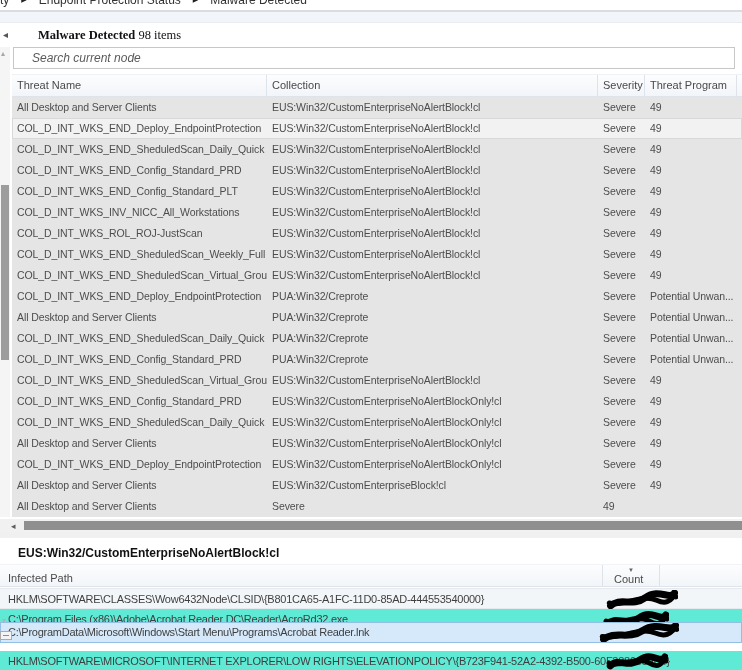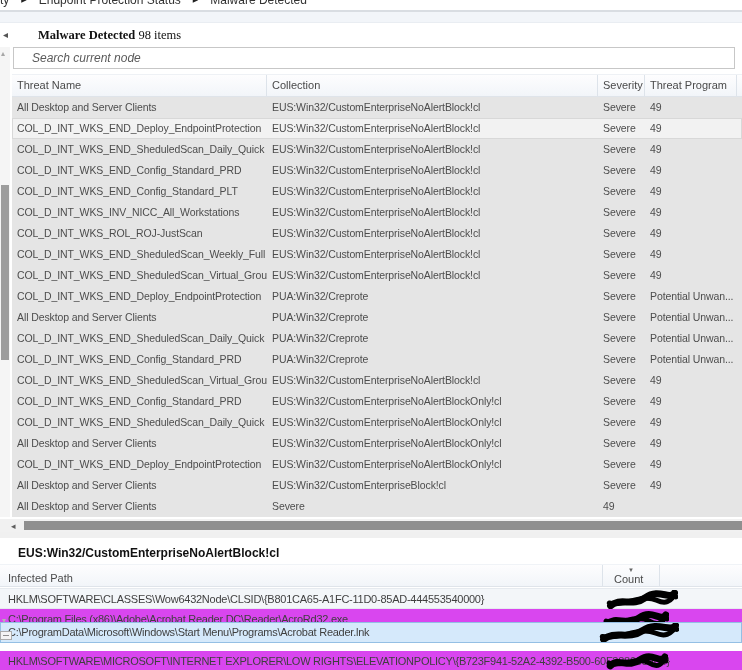--- a/index.html
+++ b/index.html
@@ -52,21 +52,21 @@
   .detail { position:absolute; left:0; top:538px; width:742px; height:132px; background:#fff; }
   .detail-title { position:absolute; left:18px; top:8px; font-size:12px; font-weight:bold; color:#111; }
   .dhead { position:absolute; left:0; top:26px; width:742px; height:23px; display:grid;
     grid-template-columns:602px 58px 1fr;
     background:linear-gradient(180deg,#fdfdfe 0%,#f2f5f9 100%); border-bottom:1px solid #dfe4ea; border-top:1px solid #f0f3f7; }
   .dhead .hcell { font-size:11px; color:#4a4a4a; padding:7px 0 0 8px; white-space:nowrap; }
   .dhead .count-cell { border-left:1px solid #dde3ea; border-right:1px solid #dde3ea; padding:0 0 0 11px;
     display:flex; flex-direction:column; align-items:flex-start; }
   .sort-arrow { font-size:6px; color:#666; margin:2px 0 0 14px; line-height:6px; }
   .count-label { font-size:11px; color:#4a4a4a; line-height:12px; }
-  .drow { position:absolute; left:0; width:742px; height:21px; background:#d946ef; }
+  .drow { position:absolute; left:0; width:742px; height:21px; background:#5eead4; }
   .drow.alt { background:#f3f6f9; border-top:1px solid #e6eaef; border-bottom:1px solid #e6eaef; }
   .drow.selected { background:#d5e9fb; outline:1px solid #94bfe4; outline-offset:-1px; }
   .dpath { position:absolute; left:8px; top:4px; font-size:11px; letter-spacing:-0.25px; color:#3f3f3f; white-space:nowrap; }
   .scribble { position:absolute; top:1px; height:19px; }
 
   
   .mini-down { position:absolute; left:2px; top:616px; font-size:8px; color:#b3b3b3; }
   .mini-splitter { position:absolute; left:0px; top:631px; width:12px; height:9px; border:1px solid #ababab; background:#f4f4f4; }
   .mini-splitter::after { content:""; position:absolute; left:2px; top:3px; width:6px; height:1px; background:#8e8e8e; }
 </style>

